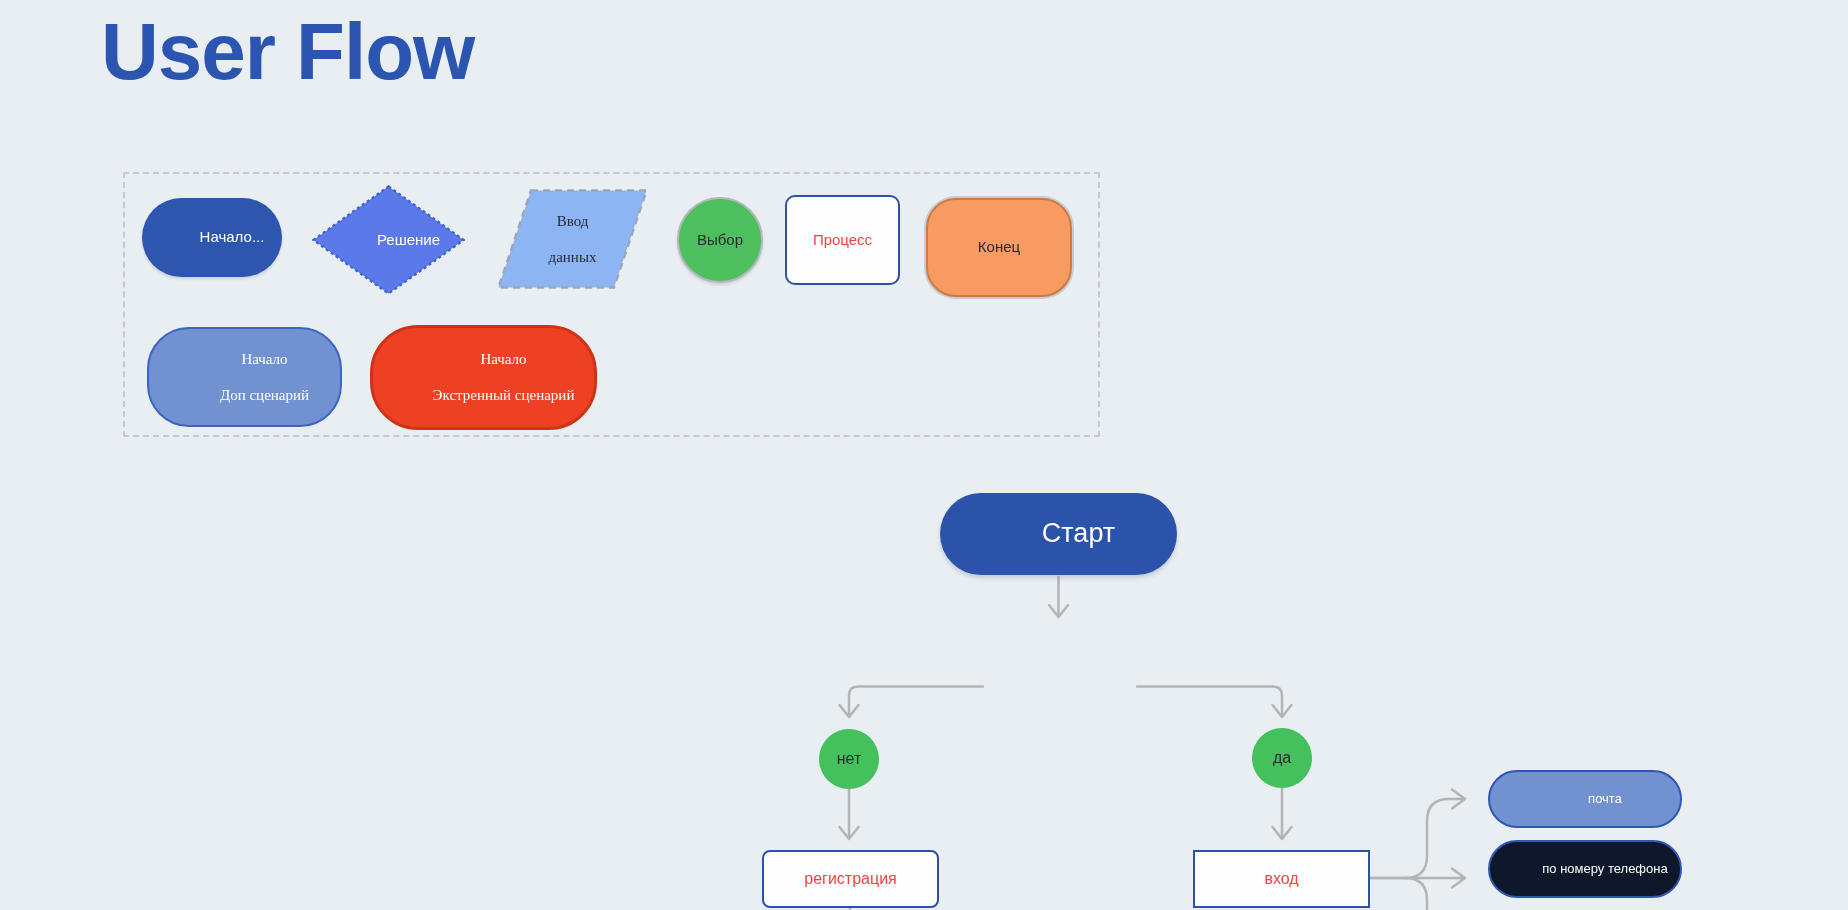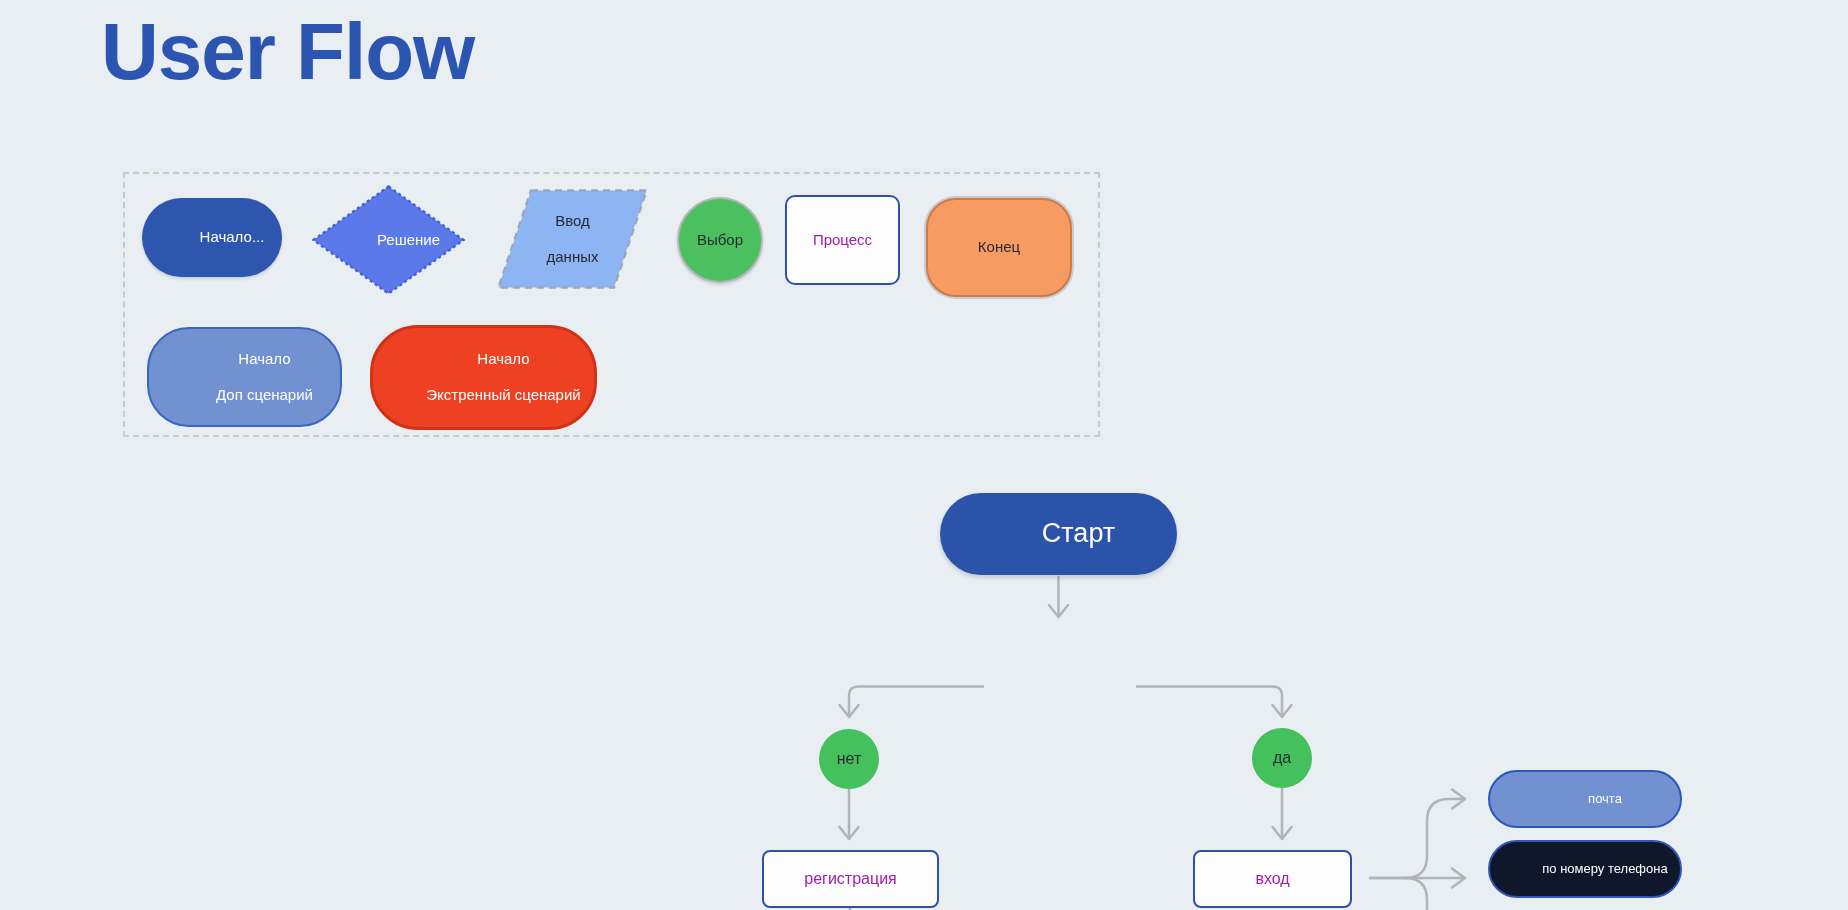--- a/index.html
+++ b/index.html
@@ -19,25 +19,25 @@
   .legend-panel{
     position:absolute;left:123px;top:172px;width:977px;height:265px;
     border:2px dashed #c7cad0;border-radius:2px;box-sizing:border-box;
   }
   
   .shape{
     position:absolute;display:flex;align-items:center;justify-content:center;
     text-align:center;box-sizing:border-box;
   }
   .shape-label{position:relative;z-index:2;font-size:15px;line-height:1.25;}
-  .shape-label.two-line span{display:block;}
+  .shape-label.two-line span{display:block;font-family:Liberation Serif, serif;}
   .shape-label.gap span + span{margin-top:17px;}
   .txt-white{color:#ffffff;padding-left:40px;}
   .txt-dark{color:#262b33;}
-  .txt-blue{color:#a21caf;}
+  .txt-blue{color:#ef4444;}
   .svg-fill{position:absolute;inset:0;width:100%;height:100%;z-index:1;}
 
   
   .lg-start{left:142px;top:198px;width:140px;height:79px;border-radius:40px;
     background:#2e56ae;box-shadow:0 2px 3px rgba(50,70,110,.18);}
   .lg-decision{left:312px;top:185px;width:153px;height:110px;}
   .lg-datainput{left:497px;top:189px;width:151px;height:100px;}
   .lg-choice{left:677px;top:197px;width:86px;height:86px;border-radius:50%;
     background:#4cc05f;border:2px solid #b2b8b3;box-shadow:0 2px 3px rgba(50,70,110,.18);}
   .lg-process{left:785px;top:195px;width:115px;height:90px;border-radius:10px;
@@ -53,21 +53,21 @@
   .fl-start{left:940px;top:493px;width:237px;height:82px;border-radius:41px;
     background:#2c53aa;box-shadow:0 3px 4px rgba(50,70,110,.2);}
   .fl-start .shape-label{font-size:27px;}
   .fl-decision{left:983px;top:625px;width:154px;height:123px;}
   .fl-decision .shape-label{font-size:16px;line-height:1.9;}
   .fl-no{left:819px;top:729px;width:60px;height:60px;border-radius:50%;background:#44c05c;}
   .fl-yes{left:1252px;top:728px;width:60px;height:60px;border-radius:50%;background:#44c05c;}
   .fl-no .shape-label,.fl-yes .shape-label{font-size:16px;}
   .fl-registration{left:762px;top:850px;width:177px;height:58px;border-radius:8px;
     background:#fdfdfe;border:2px solid #2b52a8;}
-  .fl-login{left:1193px;top:850px;width:159px;height:58px;border-radius:8px;
+  .fl-login{left:1193px;top:850px;width:177px;height:58px;border-radius:0;
     background:#fdfdfe;border:2px solid #2b52a8;}
   .fl-registration .shape-label,.fl-login .shape-label{font-size:16px;}
   .fl-email{left:1488px;top:770px;width:194px;height:58px;border-radius:29px;
     background:#7191d0;border:2px solid #2f56b8;}
   .fl-phone{left:1488px;top:840px;width:194px;height:58px;border-radius:29px;
     background:#0f172a;border:2px solid #2f56b8;}
   .fl-email .shape-label,.fl-phone .shape-label{font-size:13px;}
 
   .connector-layer{position:absolute;inset:0;width:1848px;height:910px;z-index:0;}
   .connector-layer path{fill:none;stroke:#b2b4b6;stroke-width:2.5;stroke-linecap:round;stroke-linejoin:round;}

